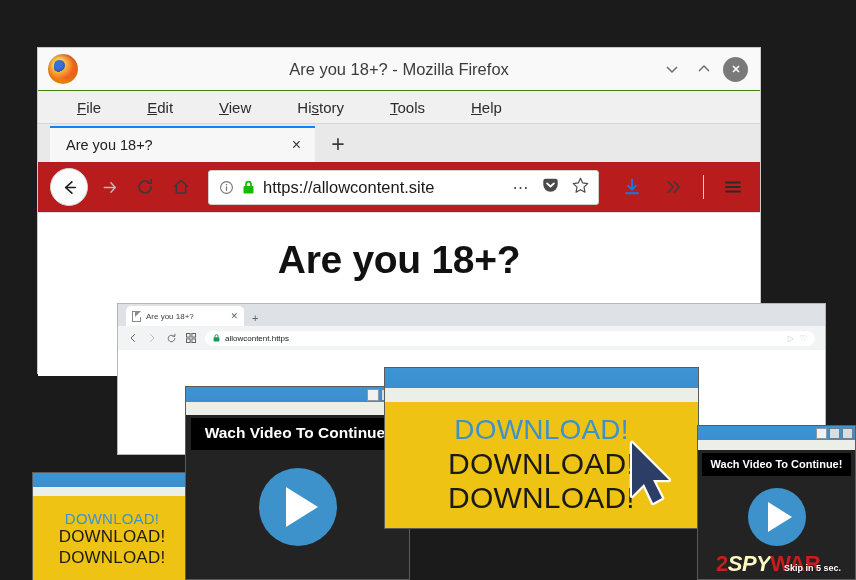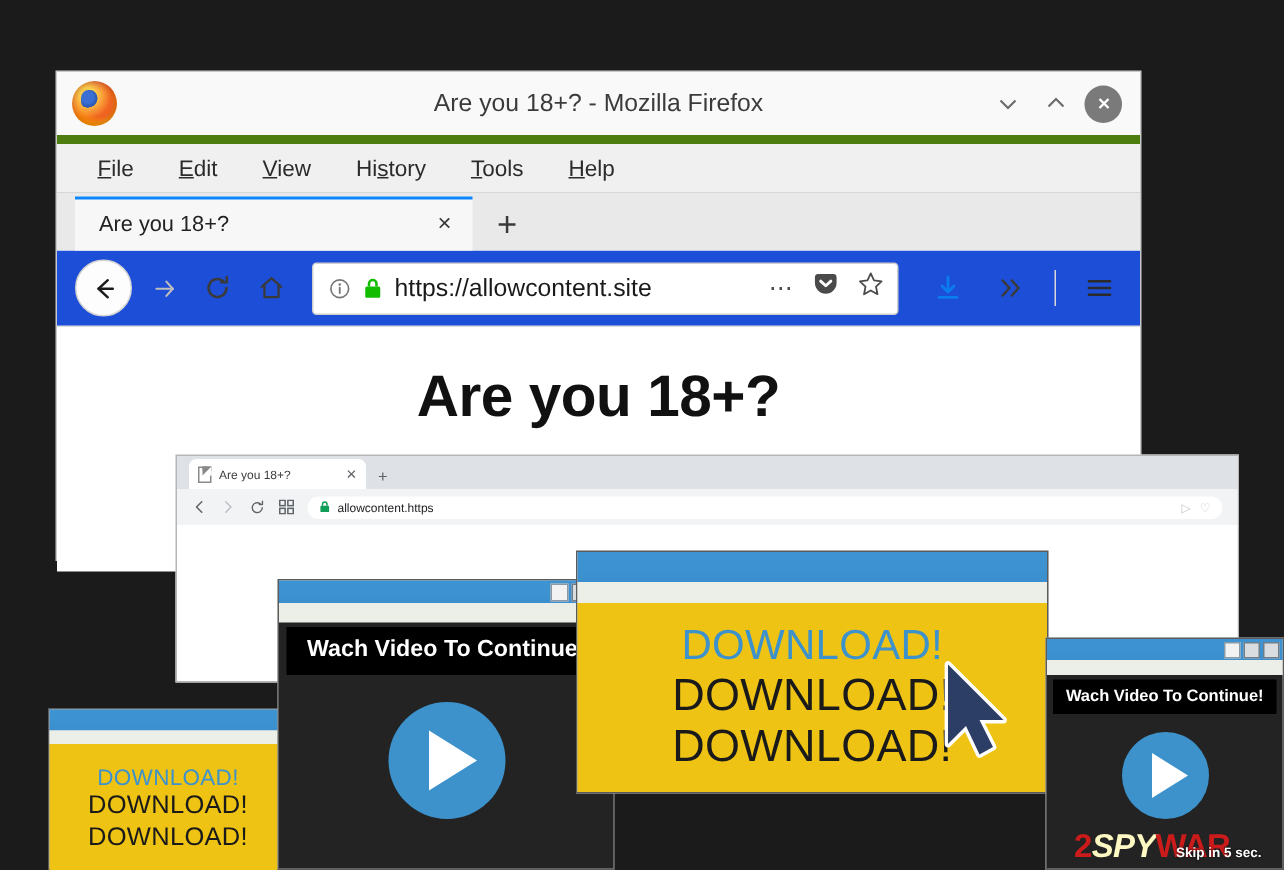--- a/index.html
+++ b/index.html
@@ -14,21 +14,21 @@
 
   
   .ff-window{
     position:absolute;left:38px;top:48px;width:722px;height:325px;
     background:#ffffff;
     box-shadow:0 0 0 1px #c9c9c9;
   }
   .ff-titlebar{
     height:42px;background:#f9f9f9;
     display:flex;align-items:center;position:relative;
-    border-bottom:6px solid #4d7c0f;
+    border-bottom:1px solid #4d7c0f;
   }
   .ff-logo{
     width:30px;height:30px;margin-left:10px;flex:0 0 auto;
     border-radius:50%;
     background:
       radial-gradient(circle at 35% 32%, #ffd04d 0 18%, rgba(255,208,77,0) 55%),
       radial-gradient(circle at 62% 55%, #f26522 0 30%, rgba(242,101,34,0) 62%),
       conic-gradient(from 200deg, #ff9500, #ff5722 25%, #e53935 45%, #ff8f00 70%, #ffc400 85%, #ff9500);
       box-shadow:inset 0 0 6px rgba(0,0,0,.25);
     position:relative;
@@ -46,21 +46,21 @@
   .wb{width:26px;height:26px;display:flex;align-items:center;justify-content:center;
       color:#6e6e6e;font-size:15px;}
   .wb svg{display:block;}
   .wb-close{
     width:25px;height:25px;border-radius:50%;background:#7a7a7a;color:#fff;
     font-size:16px;line-height:1;font-weight:400;
   }
 
   .ff-menubar{
     height:32px;background:#f0f0f0;display:flex;align-items:center;
-    padding-left:12px;gap:0;border-bottom:1px solid #d7d7d7;
+    padding-left:24px;gap:16px;border-bottom:1px solid #d7d7d7;
   }
   .ff-menu-item{
     font-size:15px;color:#2b2b2b;padding:3px 15px;
   }
   .ff-menu-item u{text-decoration:underline;}
 
   .ff-tabstrip{
     height:38px;background:#e9e9e9;display:flex;align-items:flex-end;
     padding-left:12px;position:relative;
   }
@@ -71,21 +71,21 @@
     padding:0 14px 0 16px;font-size:14.5px;color:#222;
     box-sizing:border-box;
   }
   .ff-tab-close{color:#3a3a3a;font-size:16px;padding-left:12px;}
   .ff-newtab{
     width:46px;height:36px;display:flex;align-items:center;justify-content:center;
     font-size:23px;color:#3a3a3a;font-weight:300;
   }
 
   .ff-navbar{
-    height:50px;background:#1d4ed8;display:flex;align-items:center;
+    height:50px;background:#b91c1c;display:flex;align-items:center;
     padding:0 12px;gap:6px;border-bottom:1px solid #dedede;
   }
   .nav-btn{width:30px;height:30px;display:flex;align-items:center;justify-content:center;color:#3a3a3a;}
   .nav-btn.back{
     width:36px;height:36px;border-radius:50%;border:1px solid #d4d4d4;background:#fdfdfd;
     color:#1c1c1c;
   }
   .nav-btn.fwd{color:#b9b9b9;}
   .urlbar{
     flex:1;height:33px;background:#fff;border:1px solid #cfcfcf;border-radius:3px;

